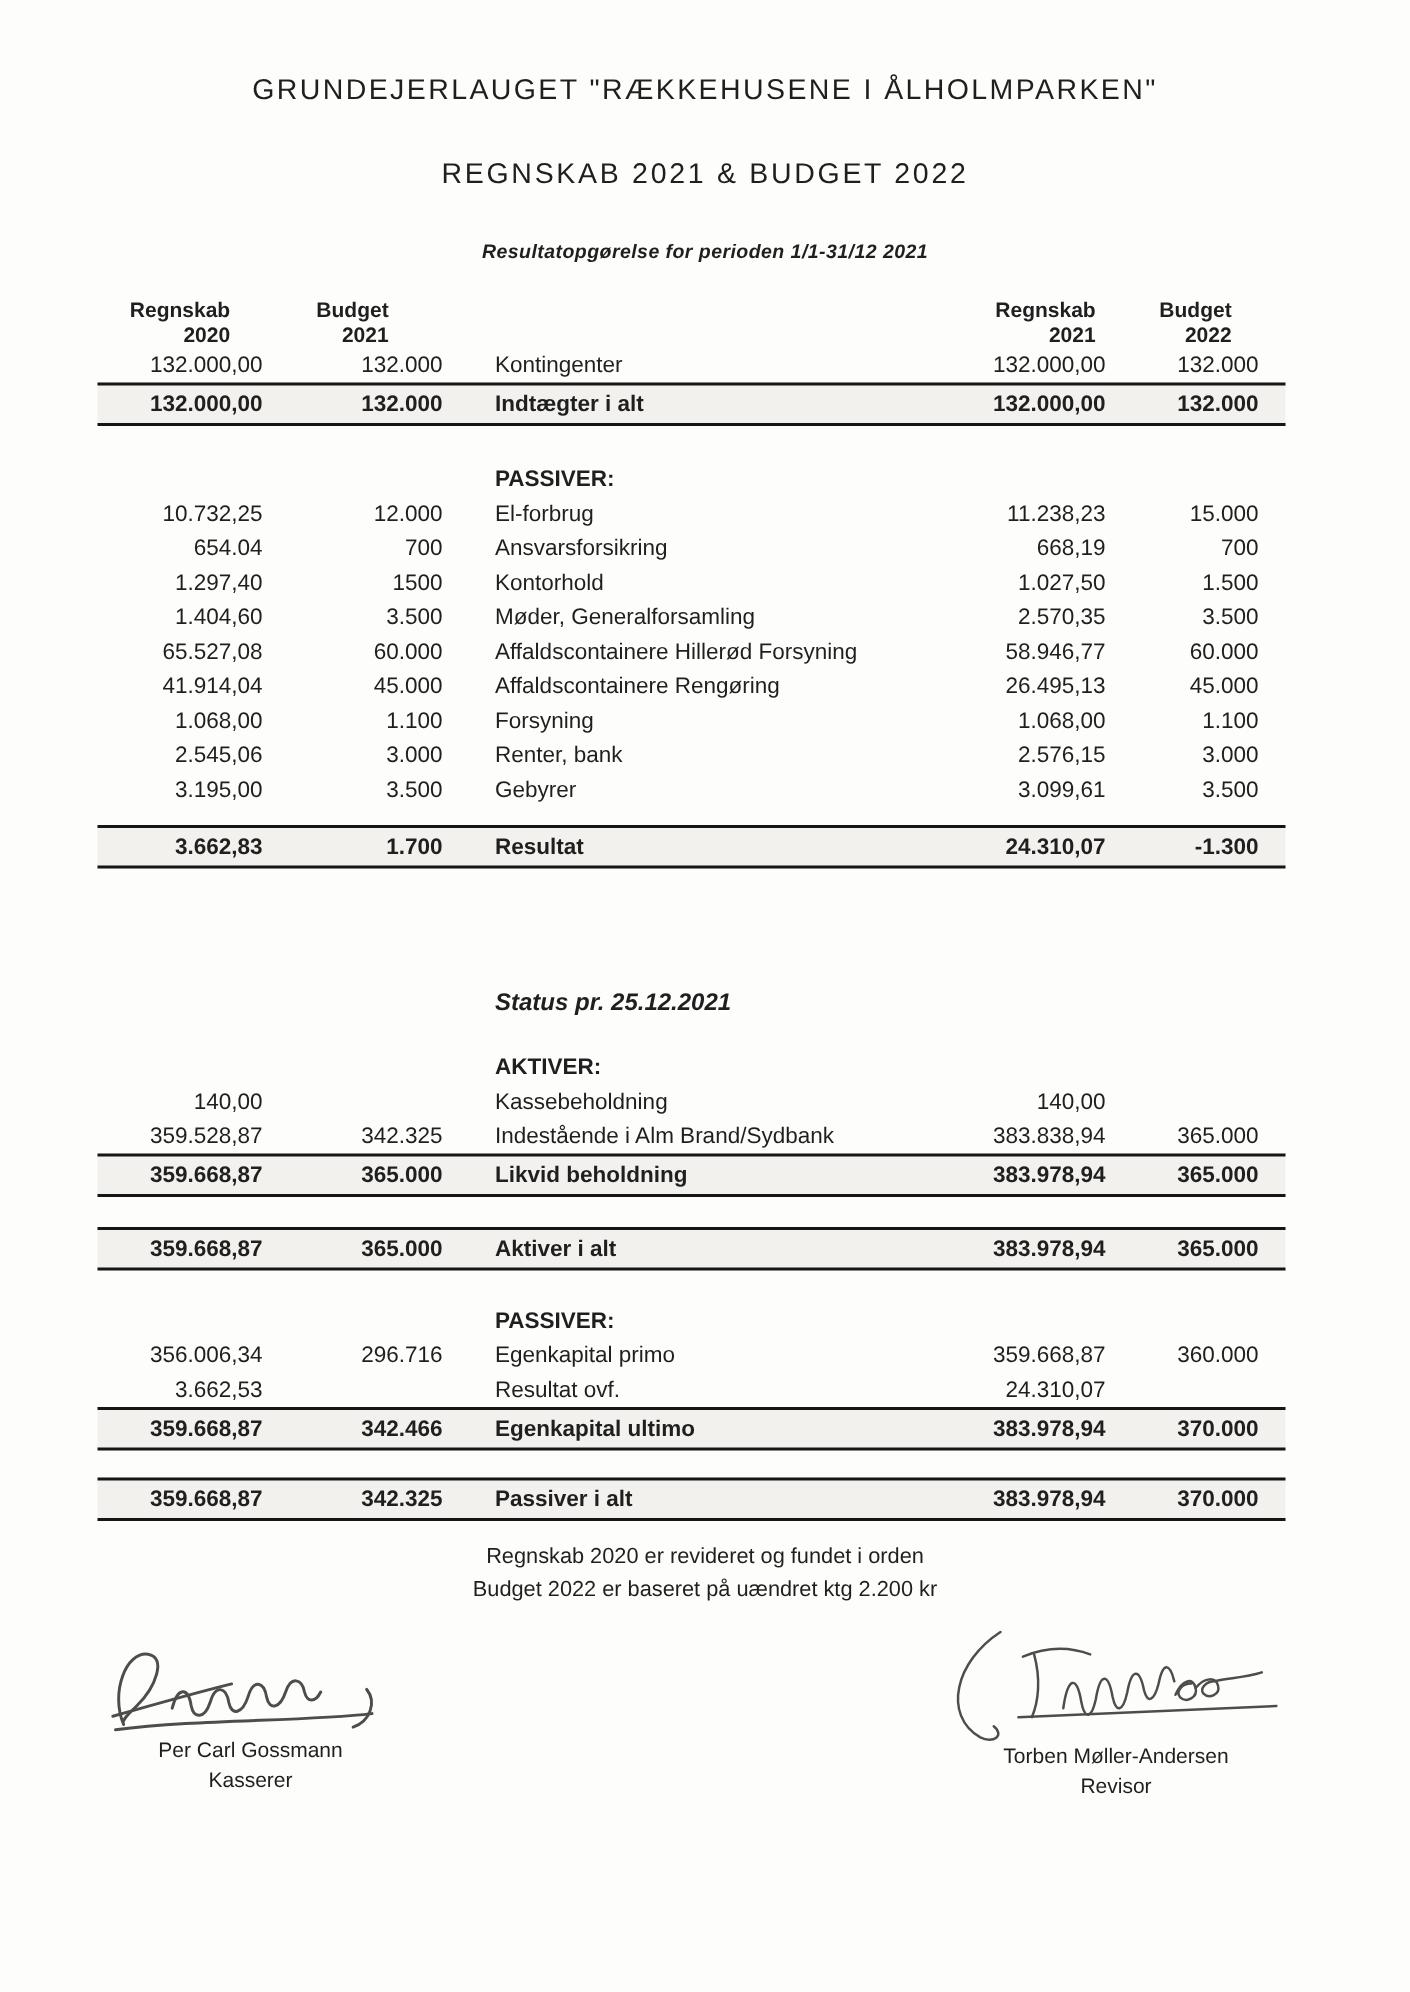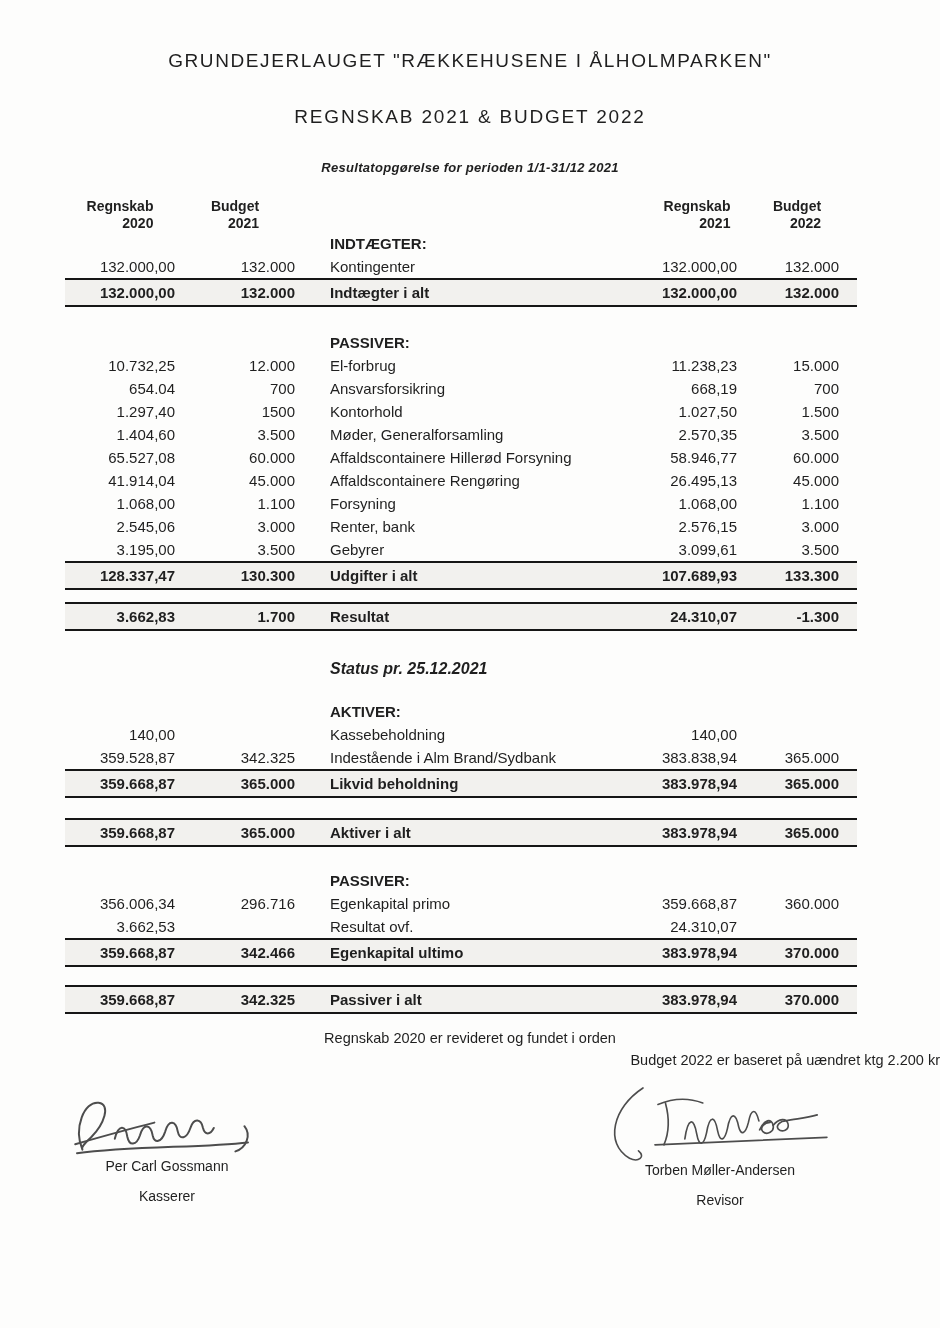--- a/index.html
+++ b/index.html
@@ -48,28 +48,28 @@
   }
   .trow.section{font-weight:700;font-size:15px;}
   .cell{overflow:visible;white-space:nowrap;}
   .cell.num{text-align:right;}
   .cell.num.c5{padding-right:18px;}
   .cell.lab{padding-left:35px;text-align:left;}
   .tgap{width:100%;}
 
   .note-line{position:absolute;left:0;width:100%;text-align:center;font-size:14.5px;}
   .note-1{top:1030px;}
-  .note-2{top:1052px;text-align:right;}
+  .note-2{top:1052px;}
 
   .sig-block{position:absolute;text-align:center;font-size:14px;}
   .sig-left{left:52px;top:1092px;width:230px;}
-  .sig-right{left:560px;top:1082px;width:320px;}
+  .sig-right{left:584px;top:1082px;width:320px;}
   .sig-scribble{display:block;margin:0 auto;}
   .sig-name{margin-top:-6px;}
-  .sig-role{margin-top:14px;}
+  .sig-role{margin-top:4px;}
 </style>
 </head>
 <body>
 
 <div class="page">
 
   <div class="center-line org-title">GRUNDEJERLAUGET "RÆKKEHUSENE I ÅLHOLMPARKEN"</div>
   <div class="center-line doc-title">REGNSKAB 2021 &amp; BUDGET 2022</div>
   <div class="center-line income-heading">Resultatopgørelse for perioden 1/1-31/12 2021</div>
 
@@ -87,27 +87,20 @@
       <span class="inner"><span>Regnskab</span><br>
       <span>2021</span></span>
     </div>
     <div class="hc h5">
       <span class="inner"><span>Budget</span><br>
       <span>2022</span></span>
     </div>
   </div>
 
   <div id="income-table" class="fintable">
-      <div class="trow section">
-        <div class="cell num c1"></div>
-        <div class="cell num c2"></div>
-        <div class="cell lab">INDTÆGTER:</div>
-        <div class="cell num c4"></div>
-        <div class="cell num c5"></div>
-      </div>
       <div class="trow">
         <div class="cell num c1">132.000,00</div>
         <div class="cell num c2">132.000</div>
         <div class="cell lab">Kontingenter</div>
         <div class="cell num c4">132.000,00</div>
         <div class="cell num c5">132.000</div>
       </div>
       <div class="trow total">
         <div class="cell num c1">132.000,00</div>
         <div class="cell num c2">132.000</div>
@@ -178,27 +171,20 @@
         <div class="cell lab">Renter, bank</div>
         <div class="cell num c4">2.576,15</div>
         <div class="cell num c5">3.000</div>
       </div>
       <div class="trow">
         <div class="cell num c1">3.195,00</div>
         <div class="cell num c2">3.500</div>
         <div class="cell lab">Gebyrer</div>
         <div class="cell num c4">3.099,61</div>
         <div class="cell num c5">3.500</div>
-      </div>
-      <div class="trow total">
-        <div class="cell num c1">128.337,47</div>
-        <div class="cell num c2">130.300</div>
-        <div class="cell lab">Udgifter i alt</div>
-        <div class="cell num c4">107.689,93</div>
-        <div class="cell num c5">133.300</div>
       </div>
       <div class="tgap" style="height: 12px;"></div>
       <div class="trow total">
         <div class="cell num c1">3.662,83</div>
         <div class="cell num c2">1.700</div>
         <div class="cell lab">Resultat</div>
         <div class="cell num c4">24.310,07</div>
         <div class="cell num c5">-1.300</div>
       </div>
     </div>

